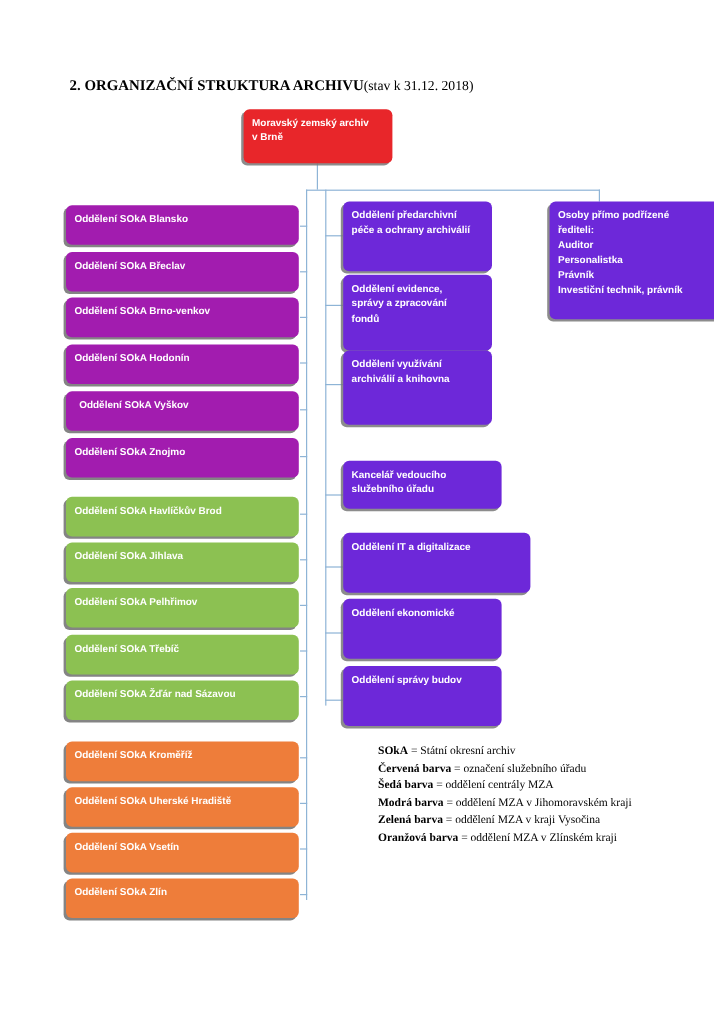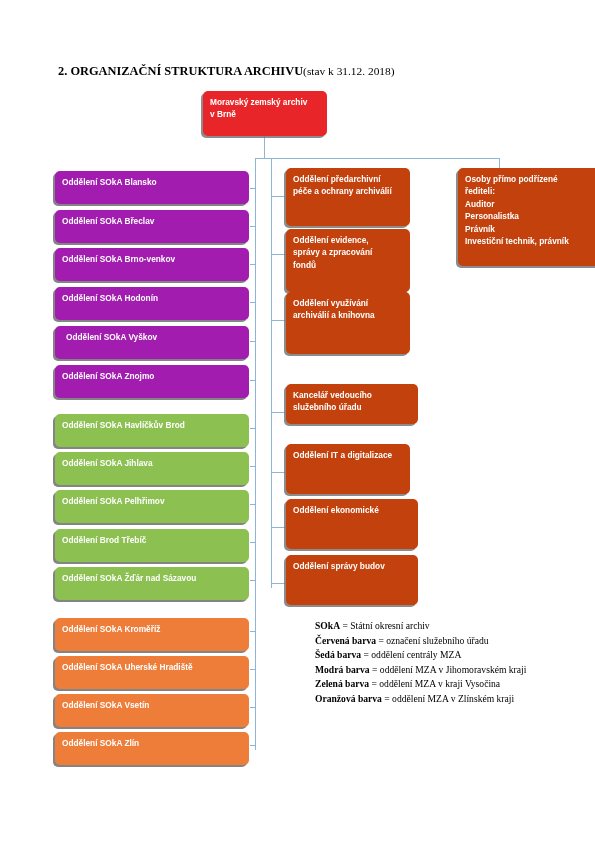--- a/index.html
+++ b/index.html
@@ -47,21 +47,21 @@
     padding: 5px 7px 4px 7px;
     box-shadow: -2px 2px 0 0 rgba(125,125,125,0.95);
     overflow: hidden;
   }
   .node .ln { display: block; white-space: nowrap; }
 
   .node.red    { background: #e8262a; }
   .node.blue   { background: #a21caf; }
   .node.green  { background: #8cc152; }
   .node.orange { background: #ee7d3a; }
-  .node.grey   { background: #c2410c; }
+  .node.grey   { background: #6d28d9; }
 
   .node.grey, .node.red { box-shadow: -2px 2px 0 0 rgba(120,120,120,0.85); }
 
   
   .ln-h, .ln-v {
     position: absolute;
     background: #8eb4d6;
   }
   .ln-h { height: 1px; }
   .ln-v { width: 1px; }
@@ -150,21 +150,21 @@
   </div>
   <div class="node grey" style="left:286px; top:292px; width:124px; height:62px;">
     <span class="ln">Oddělení využívání</span>
     <span class="ln">archiválií a knihovna</span>
   </div>
 
   <div class="node grey" style="left:286px; top:384px; width:132px; height:40px;">
     <span class="ln">Kancelář vedoucího</span>
     <span class="ln">služebního úřadu</span>
   </div>
-  <div class="node grey" style="left:286px; top:444px; width:124px; height:50px;">
+  <div class="node grey" style="left:286px; top:444px; width:156px; height:50px;">
     <span class="ln">Oddělení IT a digitalizace</span>
   </div>
   <div class="node grey" style="left:286px; top:499px; width:132px; height:50px;">
     <span class="ln">Oddělení ekonomické</span>
   </div>
   <div class="node grey" style="left:286px; top:555px; width:132px; height:50px;">
     <span class="ln">Oddělení správy budov</span>
   </div>
 
   <div class="node blue" style="left:55px; top:171px; width:194px; height:33px;">
@@ -189,21 +189,21 @@
   <div class="node green" style="left:55px; top:414px; width:194px; height:33px;">
     <span class="ln">Oddělení SOkA  Havlíčkův Brod</span>
   </div>
   <div class="node green" style="left:55px; top:452px; width:194px; height:33px;">
     <span class="ln">Oddělení SOkA  Jihlava</span>
   </div>
   <div class="node green" style="left:55px; top:490px; width:194px; height:33px;">
     <span class="ln">Oddělení SOkA  Pelhřimov</span>
   </div>
   <div class="node green" style="left:55px; top:529px; width:194px; height:33px;">
-    <span class="ln">Oddělení Brod  Třebíč</span>
+    <span class="ln">Oddělení SOkA  Třebíč</span>
   </div>
   <div class="node green" style="left:55px; top:567px; width:194px; height:33px;">
     <span class="ln">Oddělení SOkA  Žďár nad Sázavou</span>
   </div>
 
   <div class="node orange" style="left:55px; top:618px; width:194px; height:33px;">
     <span class="ln">Oddělení SOkA  Kroměříž</span>
   </div>
   <div class="node orange" style="left:55px; top:656px; width:194px; height:33px;">
     <span class="ln">Oddělení SOkA  Uherské Hradiště</span>

